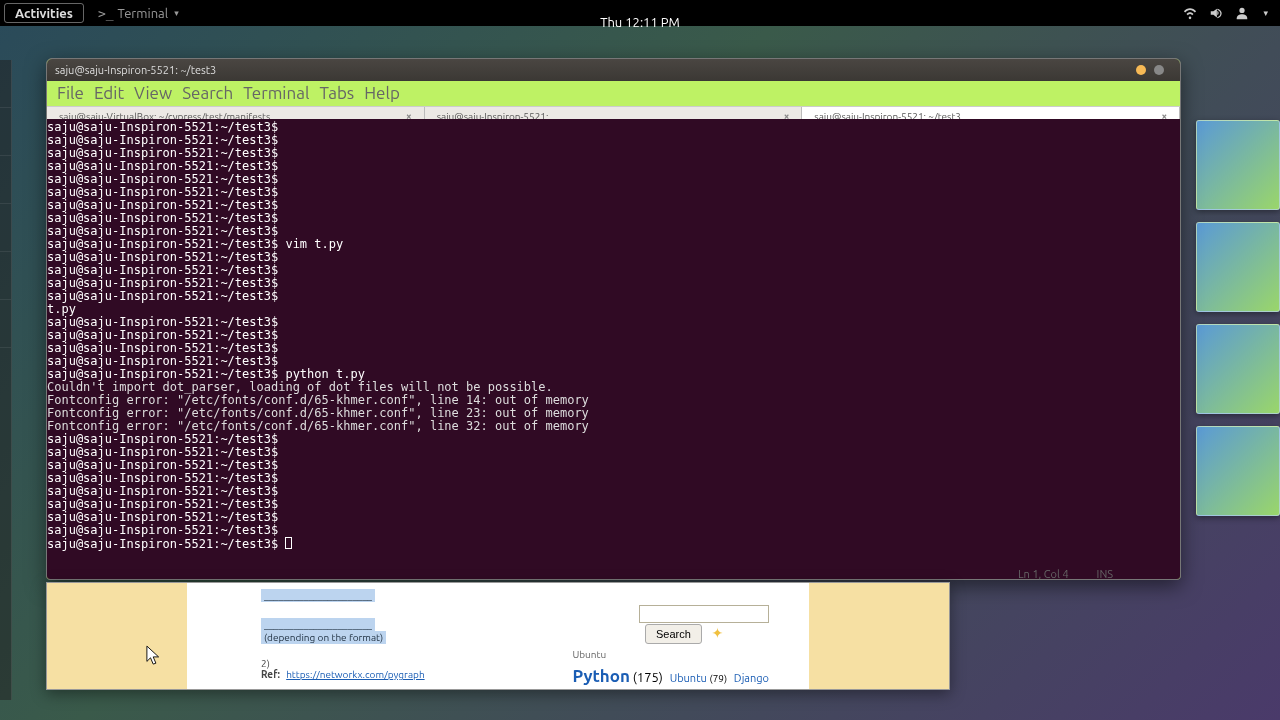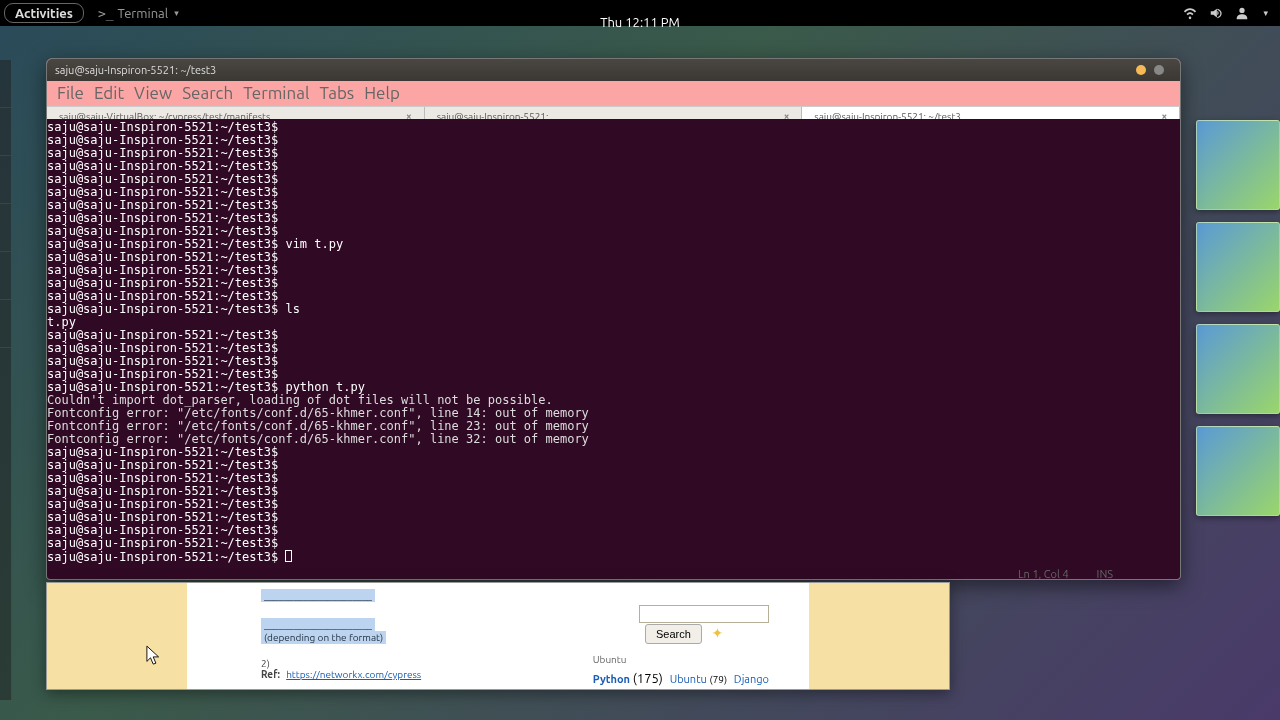--- a/index.html
+++ b/index.html
@@ -1,33 +1,33 @@
 <!DOCTYPE html>
 <html><head>
 <meta charset="utf-8">
 <style>
   * { margin:0; padding:0; box-sizing:border-box; }
   html,body { width:1280px; height:720px; font-family: "Ubuntu", "DejaVu Sans", sans-serif; overflow:hidden; }
   body { background: linear-gradient(135deg,#2a4a5a,#3a5a4a 40%,#4a3a6a); }
   
   .topbar { position:absolute; top:0; left:0; right:0; height:26px; background:#000; color:#ddd; display:flex; align-items:center; font-size:13px; }
-  .topbar .activities { font-weight:bold; padding:0 10px; border:1px solid rgba(255,255,255,.4); border-radius:9px; margin-left:4px; height:20px; display:flex; align-items:center; }
+  .topbar .activities { font-weight:bold; padding:0 10px; border:1px solid rgba(255,255,255,.4); border-radius:3px; margin-left:4px; height:20px; display:flex; align-items:center; }
   .topbar .appmenu { display:flex; align-items:center; gap:4px; padding:0 8px; margin-left:6px; color:#999; }
   .clock { position:absolute; left:50%; transform:translateX(-50%); font-weight:normal; color:#ffffff;margin-top:17px; }
   .tray { margin-left:auto; display:flex; gap:12px; padding-right:12px; color:#ccc; align-items:center;}
   .tray svg { width:14px; height:14px; display:block; }
   .dropdown-arrow { font-size:9px; margin-left:2px;}
   
   .dock { position:absolute; left:0; top:60px; width:12px; bottom:20px; background: rgba(30,30,30,.5); border-right:1px solid rgba(255,255,255,.1);}
   .dock .item{height:48px;border-bottom:1px solid rgba(255,255,255,.08);}
   
   .workspaces { position:absolute; right:0; top:120px; width:90px; }
   .ws { height:90px; margin-bottom:12px; border:1px solid rgba(255,255,255,.4); border-radius:3px; background:linear-gradient(135deg,#5a9ad6,#9ad66a); box-shadow:0 2px 6px rgba(0,0,0,.4); margin-left:6px;}
   
-  .term-window { position:absolute; left:46px; top:58px; width:1135px; height:522px; background:#fca5a5; border:1px solid #777; border-radius:6px 6px 4px 4px; box-shadow:0 6px 20px rgba(0,0,0,.5); overflow:hidden;}
+  .term-window { position:absolute; left:46px; top:58px; width:1135px; height:522px; background:#bef264; border:1px solid #777; border-radius:6px 6px 4px 4px; box-shadow:0 6px 20px rgba(0,0,0,.5); overflow:hidden;}
   .titlebar { height:22px; background:linear-gradient(#4a4642,#3b3834); display:flex; align-items:center; color:#ddd; font-size:11px; padding:0 8px; position:relative;}
   .titlebar .dot{width:10px;height:10px;border-radius:50%;background:#f7b955;position:absolute;right:34px;}
   .titlebar .min{width:10px;height:10px;border-radius:50%;background:#888;position:absolute;right:16px;}
   .menubar{height:26px;font-size:17px;color:#666;display:flex;gap:10px;padding:2px 10px;border-bottom:1px solid #ccc;}
   .menubar span{cursor:default;}
   .term-tabs{height:20px;border-bottom:1px solid #aaa;display:flex;font-size:10px;color:#555;background:#ece9e5;}
   .term-tab{flex:1;display:flex;align-items:center;justify-content:space-between;padding:0 12px;border-right:1px solid #bbb;}
   .term-tab.active{background:#fff;}
   .term-tab .x{font-weight:bold;color:#888;}
   .term-body{position:absolute;left:0;right:0;top:60px;bottom:0;background:#300a24;color:#d6d6d6;font-family:"DejaVu Sans Mono","Ubuntu Mono",monospace;font-size:12px;line-height:13px;padding:2px 0;overflow:hidden;}
@@ -138,21 +138,20 @@
       <div><span class="prompt">saju@saju-Inspiron-5521:~/test3$</span></div>
       <div><span class="prompt">saju@saju-Inspiron-5521:~/test3$</span></div>
       <div><span class="prompt">saju@saju-Inspiron-5521:~/test3$</span></div>
       <div><span class="prompt">saju@saju-Inspiron-5521:~/test3$</span></div>
       <div><span class="prompt">saju@saju-Inspiron-5521:~/test3$</span></div>
       <div><span class="prompt">saju@saju-Inspiron-5521:~/test3$</span> <span class="cmd">vim t.py</span></div>
       <div><span class="prompt">saju@saju-Inspiron-5521:~/test3$</span></div>
       <div><span class="prompt">saju@saju-Inspiron-5521:~/test3$</span></div>
       <div><span class="prompt">saju@saju-Inspiron-5521:~/test3$</span></div>
       <div><span class="prompt">saju@saju-Inspiron-5521:~/test3$</span></div>
-      <div><span class="prompt">saju@saju-Inspiron-5521:~/test3$</span> <span class="cmd">ls</span></div>
       <div><span class="out">t.py</span></div>
       <div><span class="prompt">saju@saju-Inspiron-5521:~/test3$</span></div>
       <div><span class="prompt">saju@saju-Inspiron-5521:~/test3$</span></div>
       <div><span class="prompt">saju@saju-Inspiron-5521:~/test3$</span></div>
       <div><span class="prompt">saju@saju-Inspiron-5521:~/test3$</span></div>
       <div><span class="prompt">saju@saju-Inspiron-5521:~/test3$</span> <span class="cmd">python t.py</span></div>
       <div><span class="err">Couldn't import dot_parser, loading of dot files will not be possible.</span></div>
       <div><span class="err">Fontconfig error: "/etc/fonts/conf.d/65-khmer.conf", line 14: out of memory</span></div>
       <div><span class="err">Fontconfig error: "/etc/fonts/conf.d/65-khmer.conf", line 23: out of memory</span></div>
       <div><span class="err">Fontconfig error: "/etc/fonts/conf.d/65-khmer.conf", line 32: out of memory</span></div>
@@ -181,31 +180,31 @@
     <div style="margin-left:50px;margin-top:2px;"><span class="sel">______________________</span></div>
     <div style="height:16px"></div>
     <div style="margin-left:50px;"><span class="sel">______________________</span></div>
     <div style="margin-left:50px;"><span class="sel">(depending on the format)</span></div>
     <div style="height:14px"></div>
     <div style="margin-left:50px;">
       <span>2)</span>
     </div>
     <div style="margin-left:50px;">
       <b>Ref:</b>
-      <a href="#" style="color:#1a5db4;margin-left:4px;">https://networkx.com/cypress</a>
+      <a href="#" style="color:#1a5db4;margin-left:4px;">https://networkx.com/pygraph</a>
     </div>
   </div>
   <div class="search-box">
     <input type="text" style=""><br>
     <button>Search</button>
     <span class="star">✦</span>
   </div>
   <div class="labels">
     <div style="font-size:10px;color:#666;margin-bottom:6px;">Ubuntu</div>
-    <a href="#" class="big" style="font-size:11px">Python</a>
+    <a href="#" class="big" style="font-size:17px">Python</a>
     <span style="font-size:13px">(175)</span>
     <a href="#" style="font-size:11px;margin-left:4px">Ubuntu</a>
     <span style="font-size:10px">(79)</span>
     <a href="#" style="font-size:11px;margin-left:4px">Django</a>
   </div>
 </div>
 
 <svg class="cursor-arrow" viewBox="0 0 20 24">
   <path d="M1 1 L1 18 L5 14 L8 21 L11 20 L8 13 L14 13 Z" fill="#fff" stroke="#000" stroke-width="1"></path>
 </svg>

